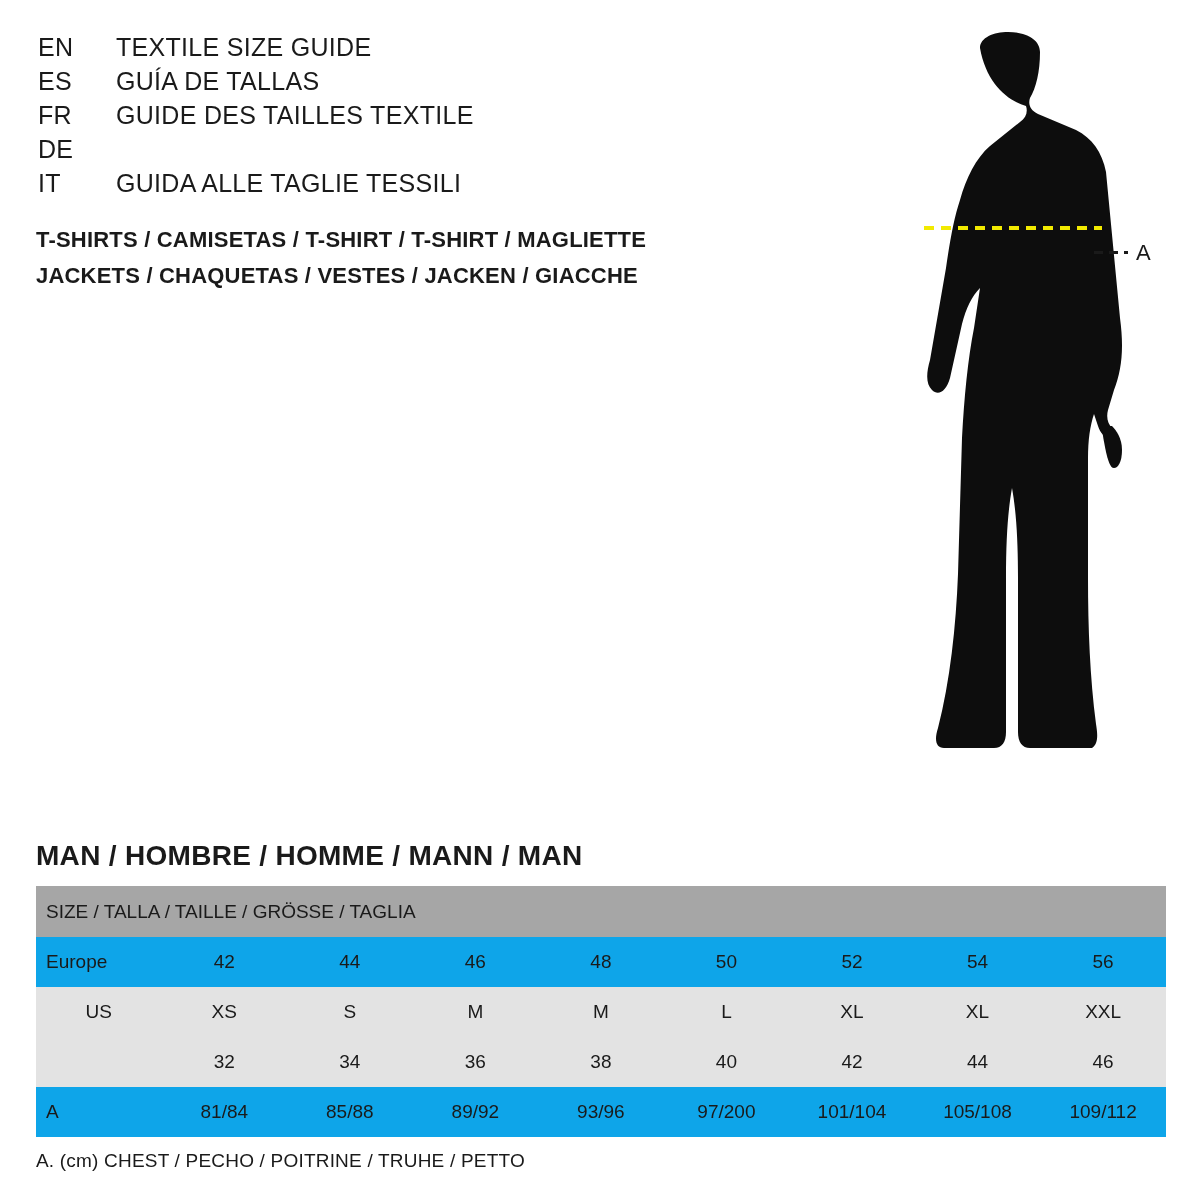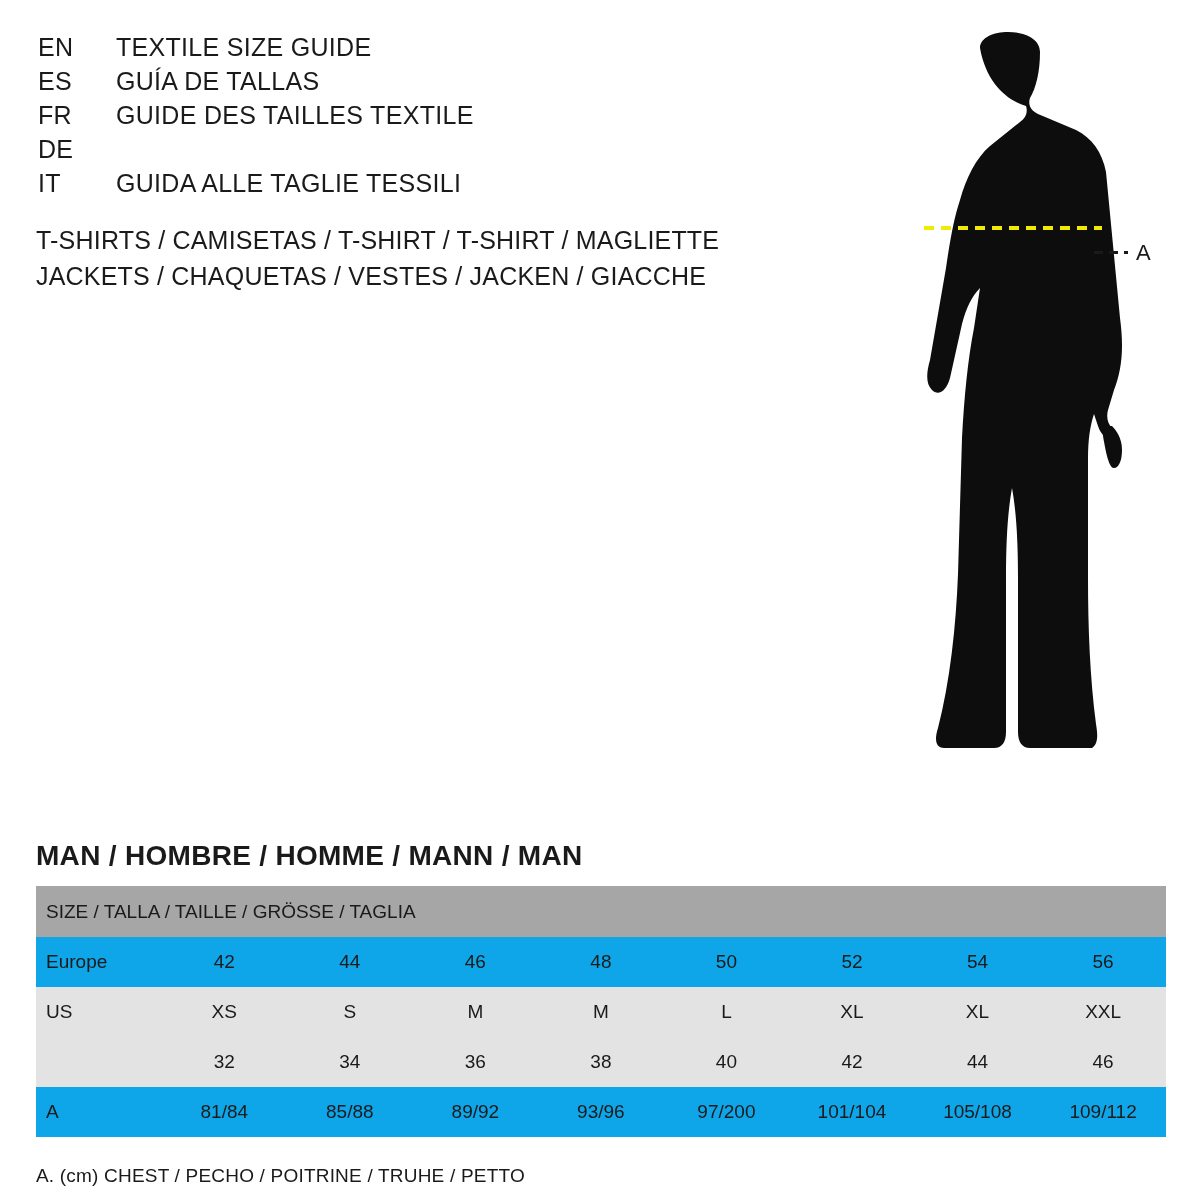--- a/index.html
+++ b/index.html
@@ -39,23 +39,23 @@
   }
 
   
   .category-block {
     position: absolute;
     left: 36px;
     top: 222px;
     width: 760px;
   }
   .category-line {
-    font-size: 25px;
+    font-size: 22px;
     line-height: 36px;
-    font-weight: normal;
+    font-weight: bold;
     letter-spacing: 0.2px;
   }
 
   
   .figure-wrap {
     position: absolute;
     left: 840px;
     top: 18px;
     width: 330px;
     height: 770px;
@@ -114,23 +114,24 @@
   tr.header-row td {
     background: #a6a6a6;
     font-size: 19px;
     height: 31px;
   }
   tr.row-light td {
     background: #0ea5e9;
   }
   tr.row-grey td {
     background: #e3e3e3;
+    text-align: center;
   }
   .footnote {
-    margin-top: 28px;
+    margin-top: 13px;
     font-size: 19px;
     letter-spacing: 0.2px;
   }
 </style>
 </head>
 <body>
 
 <div class="lang-block">
   <div class="lang-row">
     <span class="lang-code">EN</span>

